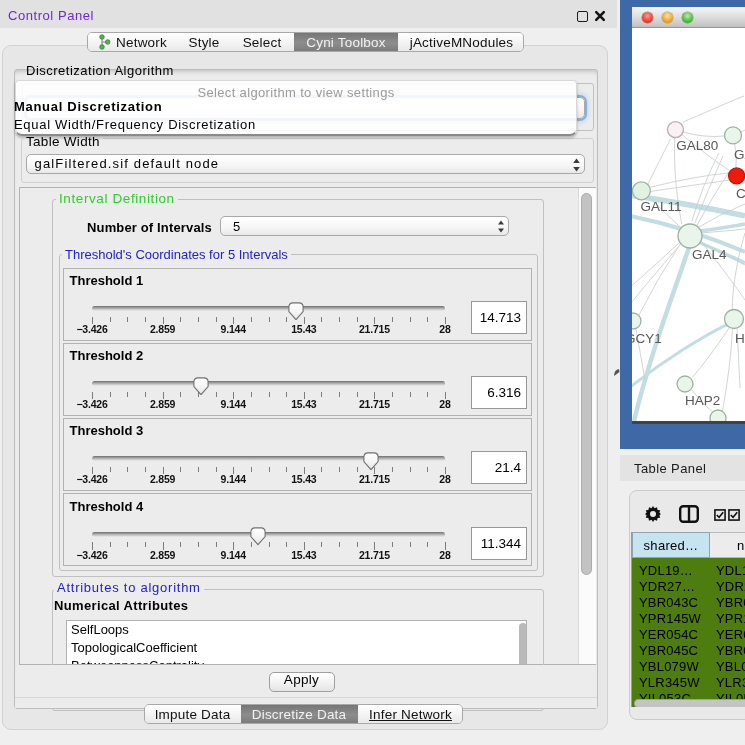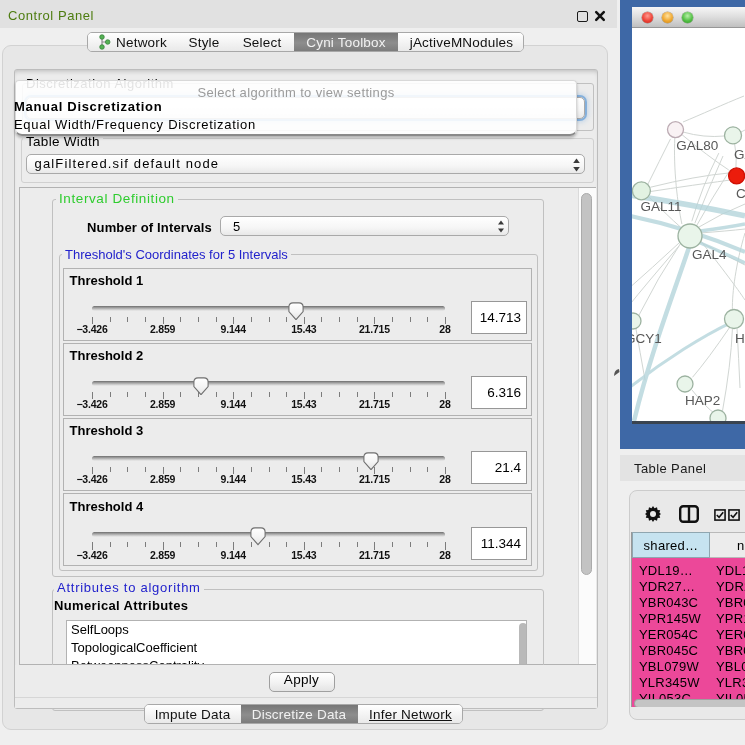--- a/index.html
+++ b/index.html
@@ -17,21 +17,21 @@
 .field{position:absolute;left:407.5px;top:32.5px;width:56px;height:33px;background:#ffffff;border:1px solid #979797;box-sizing:border-box;font-size:13.5px;text-align:right;line-height:31px;padding-right:5px;}
 .ticklbl{position:absolute;top:54.5px;font-size:10.5px;font-weight:bold;color:#111;transform:translateX(-50%);letter-spacing:-.2px;}
 .thumb{position:absolute;top:33px;width:17px;height:18.5px;transform:translateX(-50%);}
 .rowtxt{font-size:13px;letter-spacing:.2px;color:#000;}
 </style>
 </head>
 <body>
 <div id="root">
 
 <div class="abs" style="left:0;top:0;width:617px;height:28px;background:#e1e1e1;"></div>
-<div class="abs" style="left:8px;top:8px;font-size:13px;letter-spacing:.55px;color:#4d7c0f;">Control Panel</div>
+<div class="abs" style="left:8px;top:8px;font-size:13px;letter-spacing:.55px;color:#6d28d9;">Control Panel</div>
 <div class="abs" style="left:577px;top:11px;width:9px;height:9px;border:1.6px solid #1a1a1a;border-radius:2px;"></div>
 <svg class="abs" style="left:594px;top:10px;" width="12" height="12" viewBox="0 0 12 12">
       <path d="M2.2 2.2 L9.8 9.8 M9.8 2.2 L2.2 9.8" stroke="#111" stroke-width="2.5" stroke-linecap="round"></path>
     </svg>
 
 <div class="abs" style="left:2px;top:45px;width:606px;height:685px;background:#e7e7e7;border:1px solid #d2d2d2;border-radius:9px;box-sizing:border-box;"></div>
 
 <div class="abs" style="left:14px;top:69px;width:584px;height:640px;background:#ececec;border:1px solid #bdbdbd;border-radius:3px;box-sizing:border-box;box-shadow:inset 0 4px 5px -3px rgba(0,0,0,.22);"></div>
 
 <div class="abs" style="left:87px;top:32px;width:437px;height:20px;border-radius:5px;overflow:hidden;border:1px solid #a8a8a8;box-sizing:border-box;">
@@ -44,21 +44,21 @@
           <circle cx="3" cy="13" r="2.3" fill="#55b155" stroke="#2e7d32" stroke-width=".7"></circle>
         </svg>
     Network</div>
   <div class="tab" style="left:90px;width:52px;">Style</div>
   <div class="tab" style="left:142px;width:64px;">Select</div>
   <div class="tab tabsel" style="left:206px;width:104px;">Cyni Toolbox</div>
   <div class="tab" style="left:310px;width:127px;border-right:none;">jActiveMNodules</div>
 </div>
 
 <div class="grp" style="left:22px;top:83px;width:570px;height:46px;"></div>
-<div class="glabel" style="left:23px;top:77px;background:transparent;letter-spacing:.5px;">Discretization Algorithm</div>
+<div class="glabel" style="left:23px;top:64px;background:transparent;letter-spacing:.5px;">Discretization Algorithm</div>
 <div class="combo" style="left:26px;top:97px;width:559px;height:22px;box-shadow:0 0 0 2px rgba(115,165,215,.8),0 0 5px 3px rgba(125,175,225,.4);"></div>
 
 <div class="grp" style="left:21px;top:138px;width:571px;height:43px;border-color:#d0d0d0;"></div>
 <div class="glabel" style="left:23px;top:134.5px;font-size:13.5px;letter-spacing:.3px;">Table Width</div>
 <div class="combo" style="left:26px;top:154px;width:559px;height:20px;"></div>
 <div class="cartext" style="left:34.5px;top:156px;letter-spacing:1.15px;">galFiltered.sif default node</div>
 <svg class="abs" style="left:572px;top:158px;" width="9" height="14" viewBox="0 0 9 14">
       <path d="M4.5 0.5 L7.8 5 L1.2 5 Z" fill="#3a3a3a"></path>
       <path d="M4.5 13.5 L7.8 9 L1.2 9 Z" fill="#3a3a3a"></path>
     </svg>
@@ -365,21 +365,21 @@
     </svg>
 <svg class="abs" style="left:714px;top:509px;" width="12" height="12" viewBox="0 0 13 13">
       <rect x="1" y="1" width="11" height="11" fill="none" stroke="#111" stroke-width="1.7"></rect>
       <path d="M3 6.5 L5.5 9 L10 3.5" fill="none" stroke="#111" stroke-width="1.7"></path>
     </svg>
 <svg class="abs" style="left:728px;top:509px;" width="12" height="12" viewBox="0 0 13 13">
       <rect x="1" y="1" width="11" height="11" fill="none" stroke="#111" stroke-width="1.7"></rect>
       <path d="M3 6.5 L5.5 9 L10 3.5" fill="none" stroke="#111" stroke-width="1.7"></path>
     </svg>
 
-<div class="abs" style="left:631px;top:532px;width:114px;height:175px;background:#ec4899;border-left:1px solid #999;overflow:hidden;">
+<div class="abs" style="left:631px;top:532px;width:114px;height:175px;background:#4d7c0f;border-left:1px solid #999;overflow:hidden;">
   <div style="position:absolute;left:0;top:0;width:78px;height:26px;background:#c6e3f0;border:1px solid #8fa6b0;box-sizing:border-box;text-align:center;font-size:13px;line-height:25px;letter-spacing:.3px;">shared…</div>
   <div style="position:absolute;left:78px;top:0;width:80px;height:26px;background:#ececec;border:1px solid #b9b9b9;border-left:none;box-sizing:border-box;font-size:13px;line-height:25px;padding-left:27px;">n</div>
   <div id="tbody">
         <div class="abs rowtxt" style="left:7px;top:30.5px;">YDL19…</div>
         <div class="abs rowtxt" style="left:84px;top:30.5px;">YDL194W</div>
         <div class="abs rowtxt" style="left:7px;top:46.5px;">YDR27…</div>
         <div class="abs rowtxt" style="left:84px;top:46.5px;">YDR277C</div>
         <div class="abs rowtxt" style="left:7px;top:62.5px;">YBR043C</div>
         <div class="abs rowtxt" style="left:84px;top:62.5px;">YBR043C</div>
         <div class="abs rowtxt" style="left:7px;top:78.5px;">YPR145W</div>

